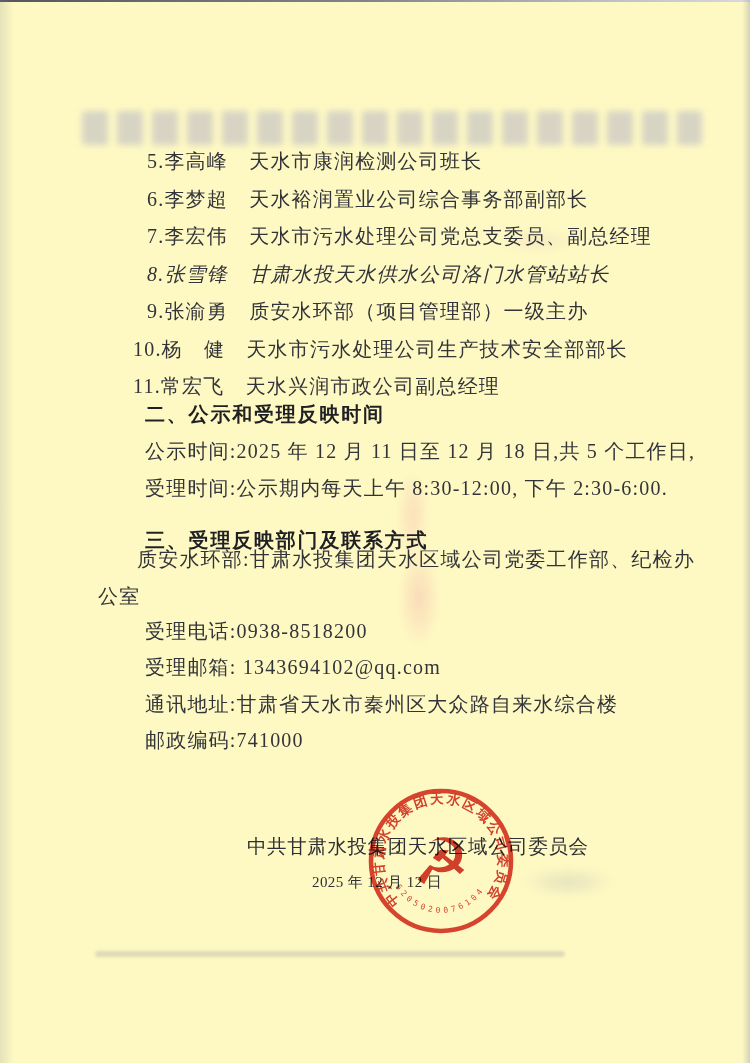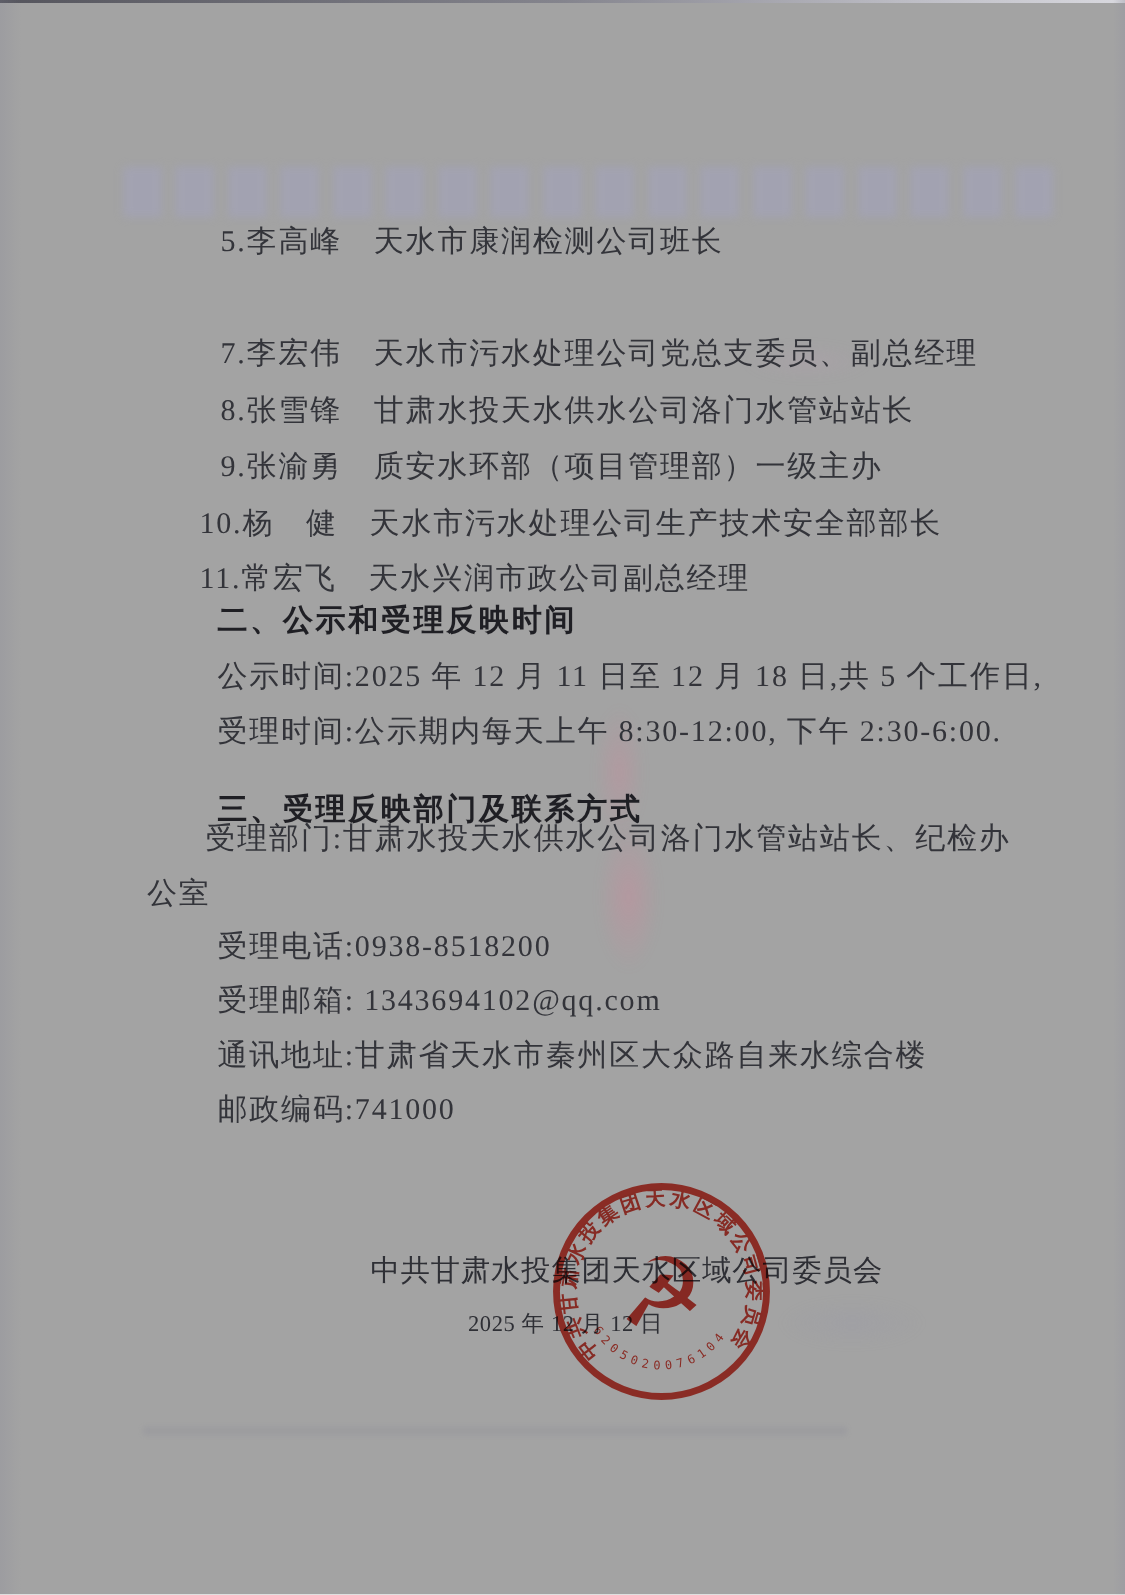--- a/index.html
+++ b/index.html
@@ -1,18 +1,18 @@
 <!DOCTYPE html>
 <html><head>
 <meta charset="utf-8">
 <style>
   html,body{margin:0;padding:0;background:#ffffff;}
   .page{
     position:relative;width:750px;height:1063px;overflow:hidden;
-    background:#a3a3a3;
+    background:#fef9c3;
     font-family:"Liberation Serif","DejaVu Serif",serif;
   }
   
   .edge-top{position:absolute;top:0;left:0;width:750px;height:2px;
     background:linear-gradient(90deg,#55555d,#84848d 50%,#bcbcc4 80%,#d9d9df);}
   .edge-left{position:absolute;top:0;left:0;width:14px;height:1063px;
     background:linear-gradient(90deg,rgba(130,130,148,.20),rgba(130,130,148,0));}
   .edge-right{position:absolute;top:0;right:0;width:8px;height:1063px;
     background:linear-gradient(270deg,rgba(148,148,160,.38),rgba(148,148,160,0));}
   
@@ -50,32 +50,33 @@
   <div class="edge-left"></div>
   <div class="edge-right"></div>
   <div class="bleed-band"></div>
   <div class="bleed pk3"></div>
   <div class="bleed pk1"></div>
   <div class="bleed pk2"></div>
   <div class="bleed gy1"></div>
   <div class="bleed gy2"></div>
 
   <div class="ln" style="left:147px;top:150px;">5.李高峰　天水市康润检测公司班长</div>
+  <div class="ln" style="left:147px;top:188px;">6.李梦超　天水裕润置业公司综合事务部副部长</div>
   <div class="ln" style="left:147px;top:225px;">7.李宏伟　天水市污水处理公司党总支委员、副总经理</div>
-  <div class="ln" style="left:147px;top:263px;">8.张雪锋　甘肃水投天水供水公司洛门水管站站长</div>
+  <div class="ln" style="left:147px;top:263px;font-style:italic;">8.张雪锋　甘肃水投天水供水公司洛门水管站站长</div>
   <div class="ln" style="left:147px;top:300px;">9.张渝勇　质安水环部（项目管理部）一级主办</div>
   <div class="ln" style="left:133px;top:338px;">10.杨　健　天水市污水处理公司生产技术安全部部长</div>
   <div class="ln" style="left:133px;top:375px;">11.常宏飞　天水兴润市政公司副总经理</div>
 
   <div class="ln hd" style="left:145px;top:403px;">二、公示和受理反映时间</div>
   <div class="ln" style="left:145px;top:440px;">公示时间:2025 年 12 月 11 日至 12 月 18 日,共 5 个工作日,</div>
   <div class="ln" style="left:145px;top:477px;">受理时间:公示期内每天上午 8:30-12:00, 下午 2:30-6:00.</div>
 
   <div class="ln hd" style="left:145px;top:529px;">三、受理反映部门及联系方式</div>
-  <div class="ln" style="left:137px;top:548px;">受理部门:甘肃水投天水供水公司洛门水管站站长、纪检办</div>
+  <div class="ln" style="left:137px;top:548px;">质安水环部:甘肃水投集团天水区域公司党委工作部、纪检办</div>
   <div class="ln" style="left:98px;top:585px;">公室</div>
   <div class="ln" style="left:145px;top:620px;">受理电话:0938-8518200</div>
   <div class="ln" style="left:145px;top:656px;font-family:Liberation Serif, serif;">受理邮箱: 1343694102@qq.com</div>
   <div class="ln" style="left:145px;top:693px;">通讯地址:甘肃省天水市秦州区大众路自来水综合楼</div>
   <div class="ln" style="left:145px;top:729px;">邮政编码:741000</div>
 
   <div class="sig committee">中共甘肃水投集团天水区域公司委员会</div>
   <div class="sig date">2025 年 12 月 12 日</div>
 
   <svg class="seal" viewBox="0 0 150 150">

